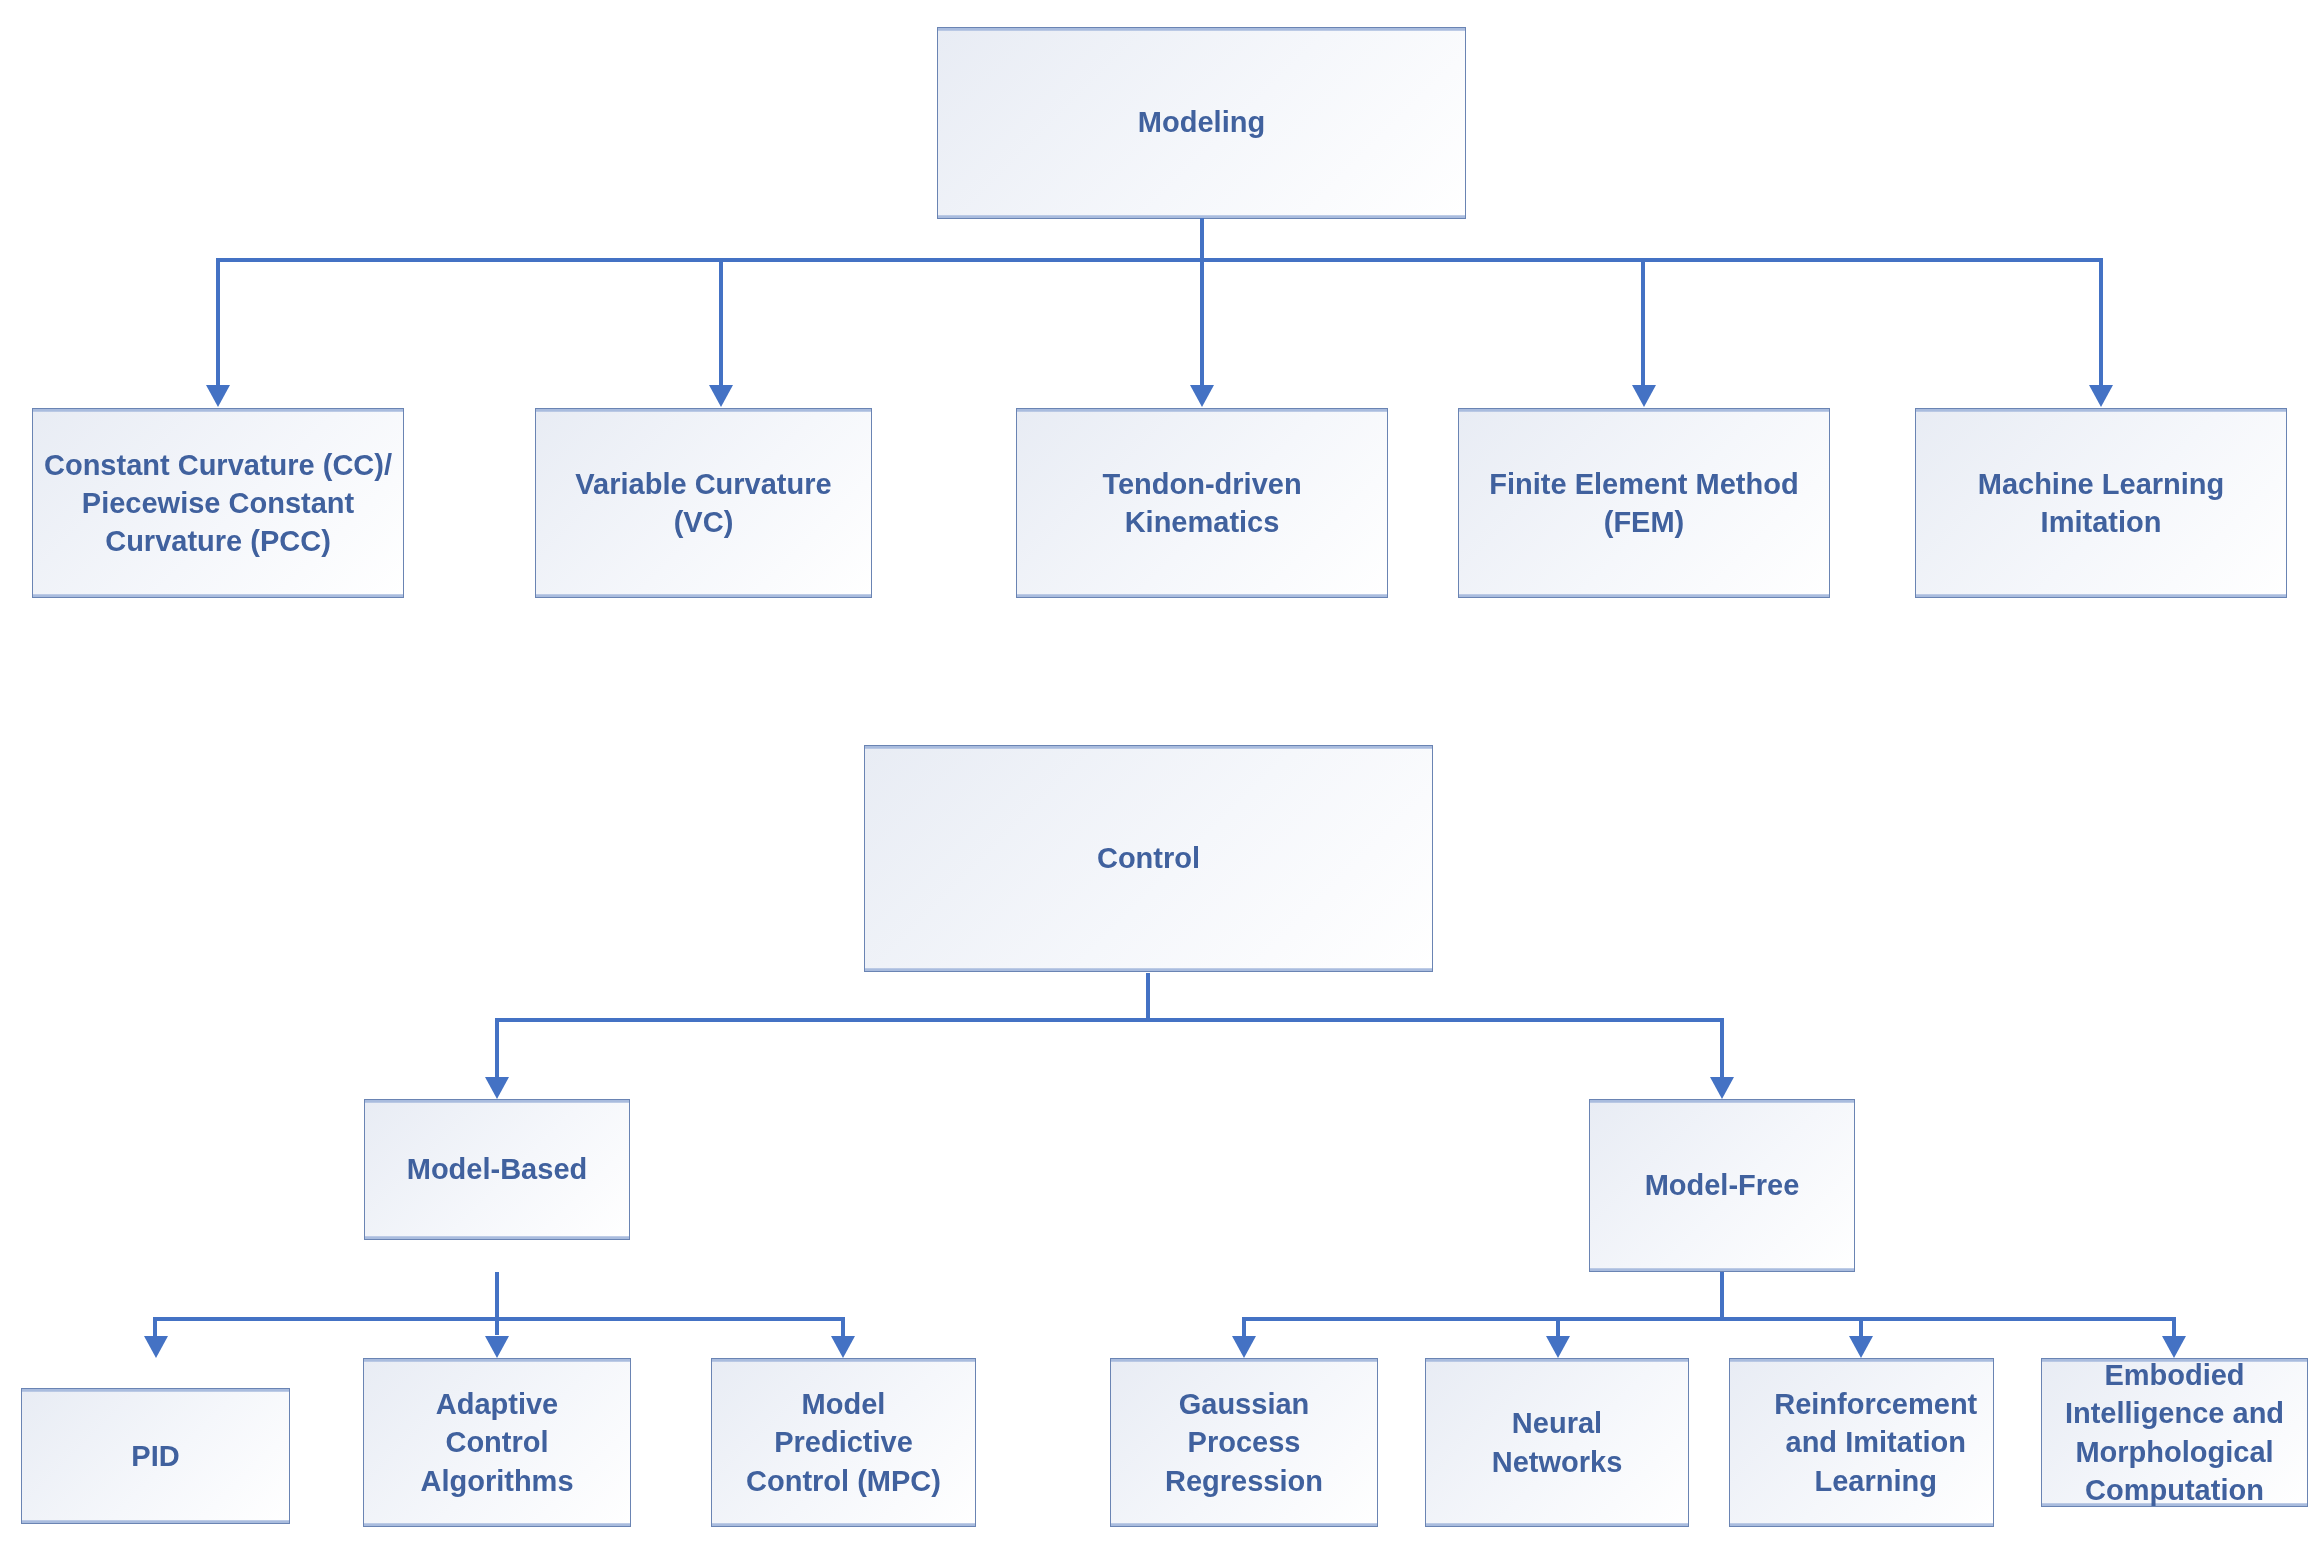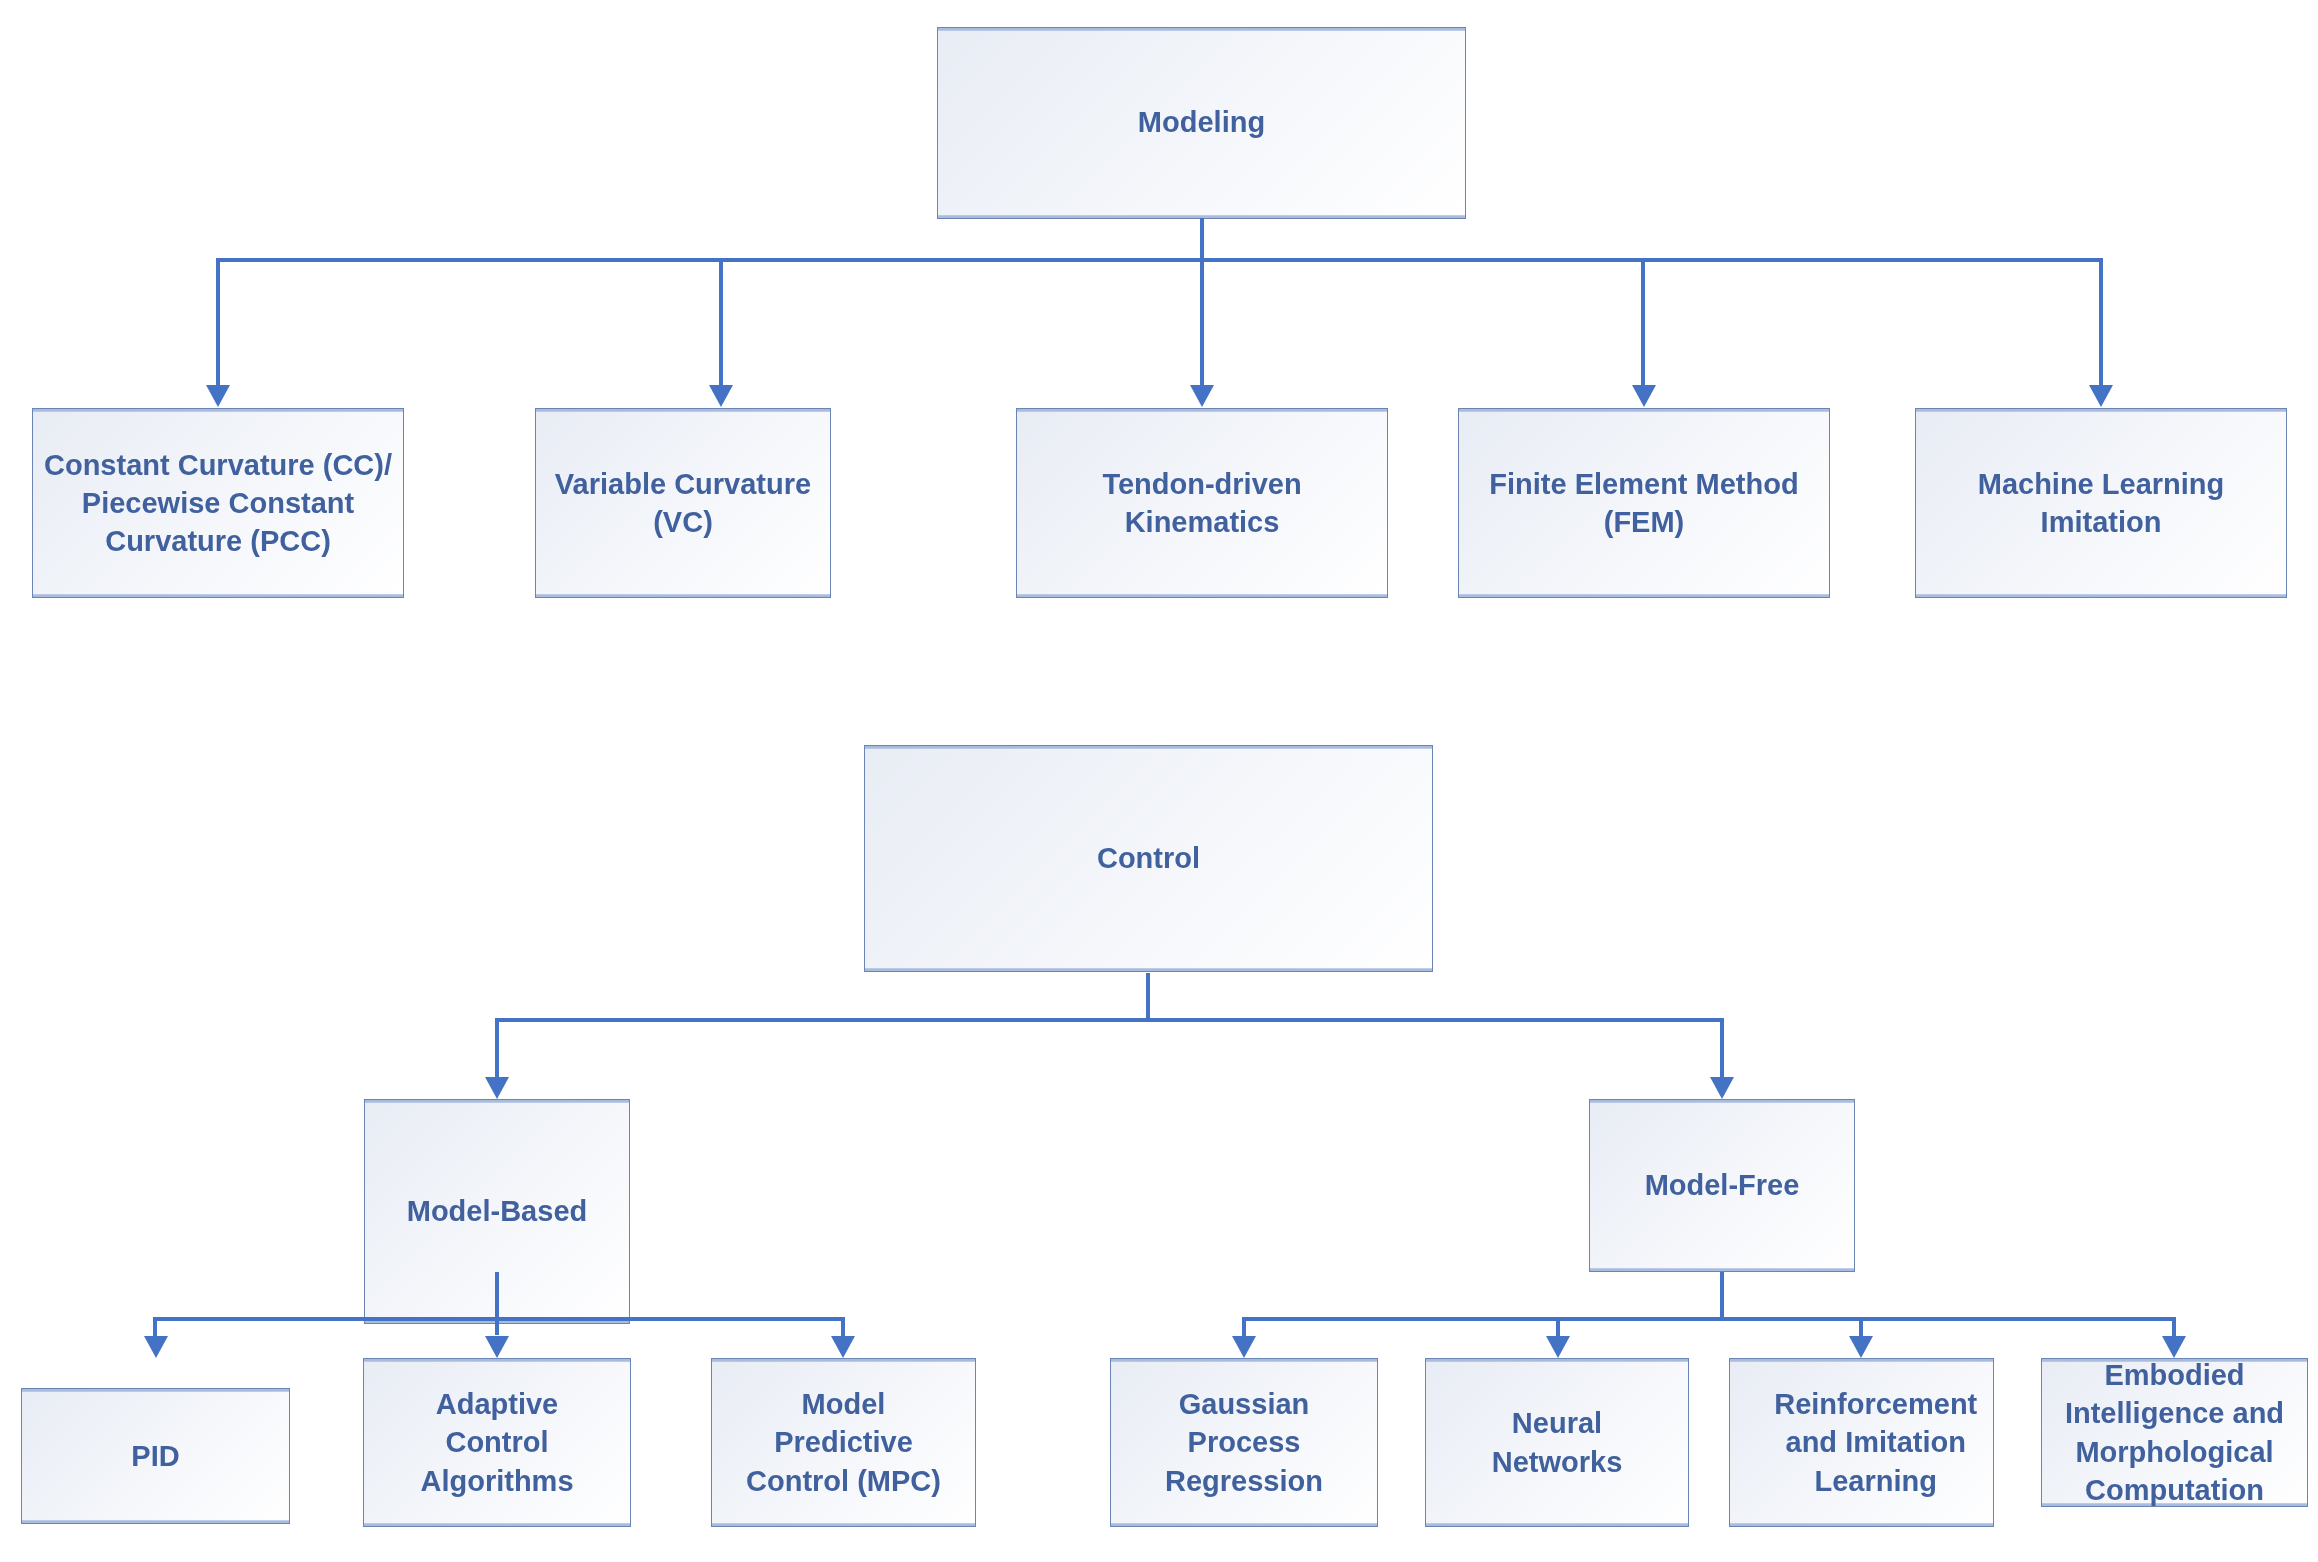--- a/index.html
+++ b/index.html
@@ -62,21 +62,21 @@
 
   <div class="arr" style="left:206px;top:385px;"></div>
   <div class="arr" style="left:709px;top:385px;"></div>
   <div class="arr" style="left:1190px;top:385px;"></div>
   <div class="arr" style="left:1632px;top:385px;"></div>
   <div class="arr" style="left:2089px;top:385px;"></div>
 
   <div class="node" style="left:32px;top:408px;width:372px;height:190px;">
     <span>Constant Curvature (CC)/ Piecewise Constant Curvature (PCC)</span>
   </div>
-  <div class="node" style="left:535px;top:408px;width:296px;height:190px;">
+  <div class="node" style="left:535px;top:408px;width:337px;height:190px;">
     <span>Variable Curvature (VC)</span>
   </div>
   <div class="node" style="left:1016px;top:408px;width:372px;height:190px;">
     <span>Tendon-driven Kinematics</span>
   </div>
   <div class="node" style="left:1458px;top:408px;width:372px;height:190px;">
     <span>Finite Element Method (FEM)</span>
   </div>
   <div class="node" style="left:1915px;top:408px;width:372px;height:190px;">
     <span>Machine Learning Imitation</span>
@@ -87,21 +87,21 @@
   </div>
 
   <div class="vl" style="left:1146px;top:973px;height:47px;"></div>
   <div class="hl" style="left:497px;top:1018px;width:1225px;"></div>
 
   <div class="vl" style="left:495px;top:1018px;height:59px;"></div>
   <div class="vl" style="left:1720px;top:1018px;height:59px;"></div>
   <div class="arr" style="left:485px;top:1077px;"></div>
   <div class="arr" style="left:1710px;top:1077px;"></div>
 
-  <div class="node" style="left:364px;top:1099px;width:266px;height:225px;">
+  <div class="node" style="left:364px;top:1099px;width:266px;height:141px;">
     <span>Model-Based</span>
   </div>
   <div class="node" style="left:1589px;top:1099px;width:266px;height:173px;">
     <span>Model-Free</span>
   </div>
 
   <div class="vl" style="left:495px;top:1272px;height:63px;"></div>
   <div class="hl" style="left:155px;top:1317px;width:688px;"></div>
   <div class="vl" style="left:153px;top:1317px;height:19px;"></div>
   <div class="vl" style="left:841px;top:1317px;height:19px;"></div>

